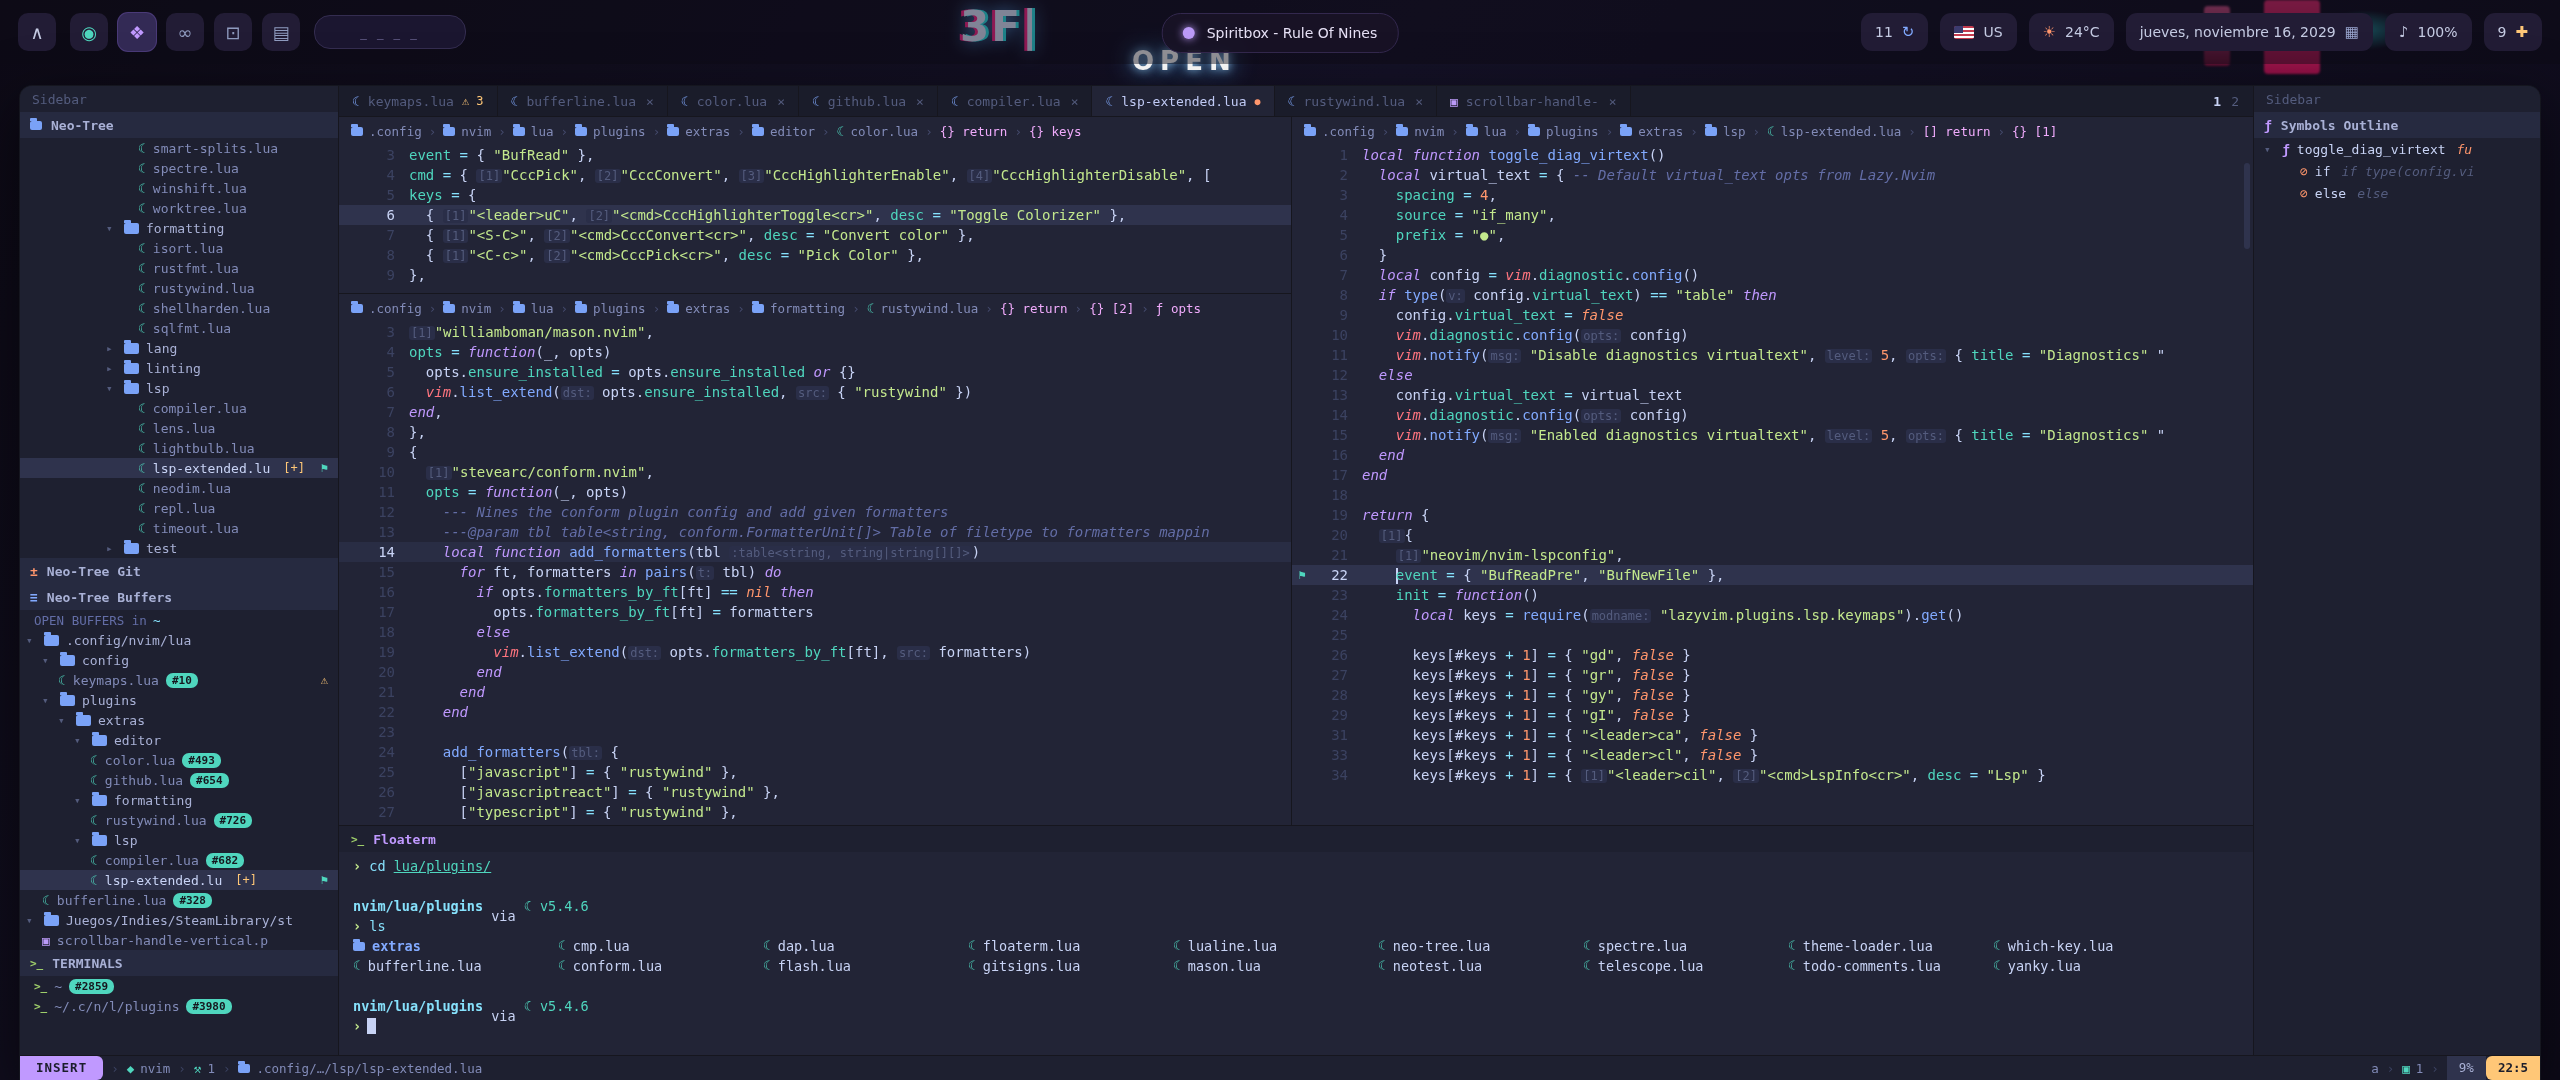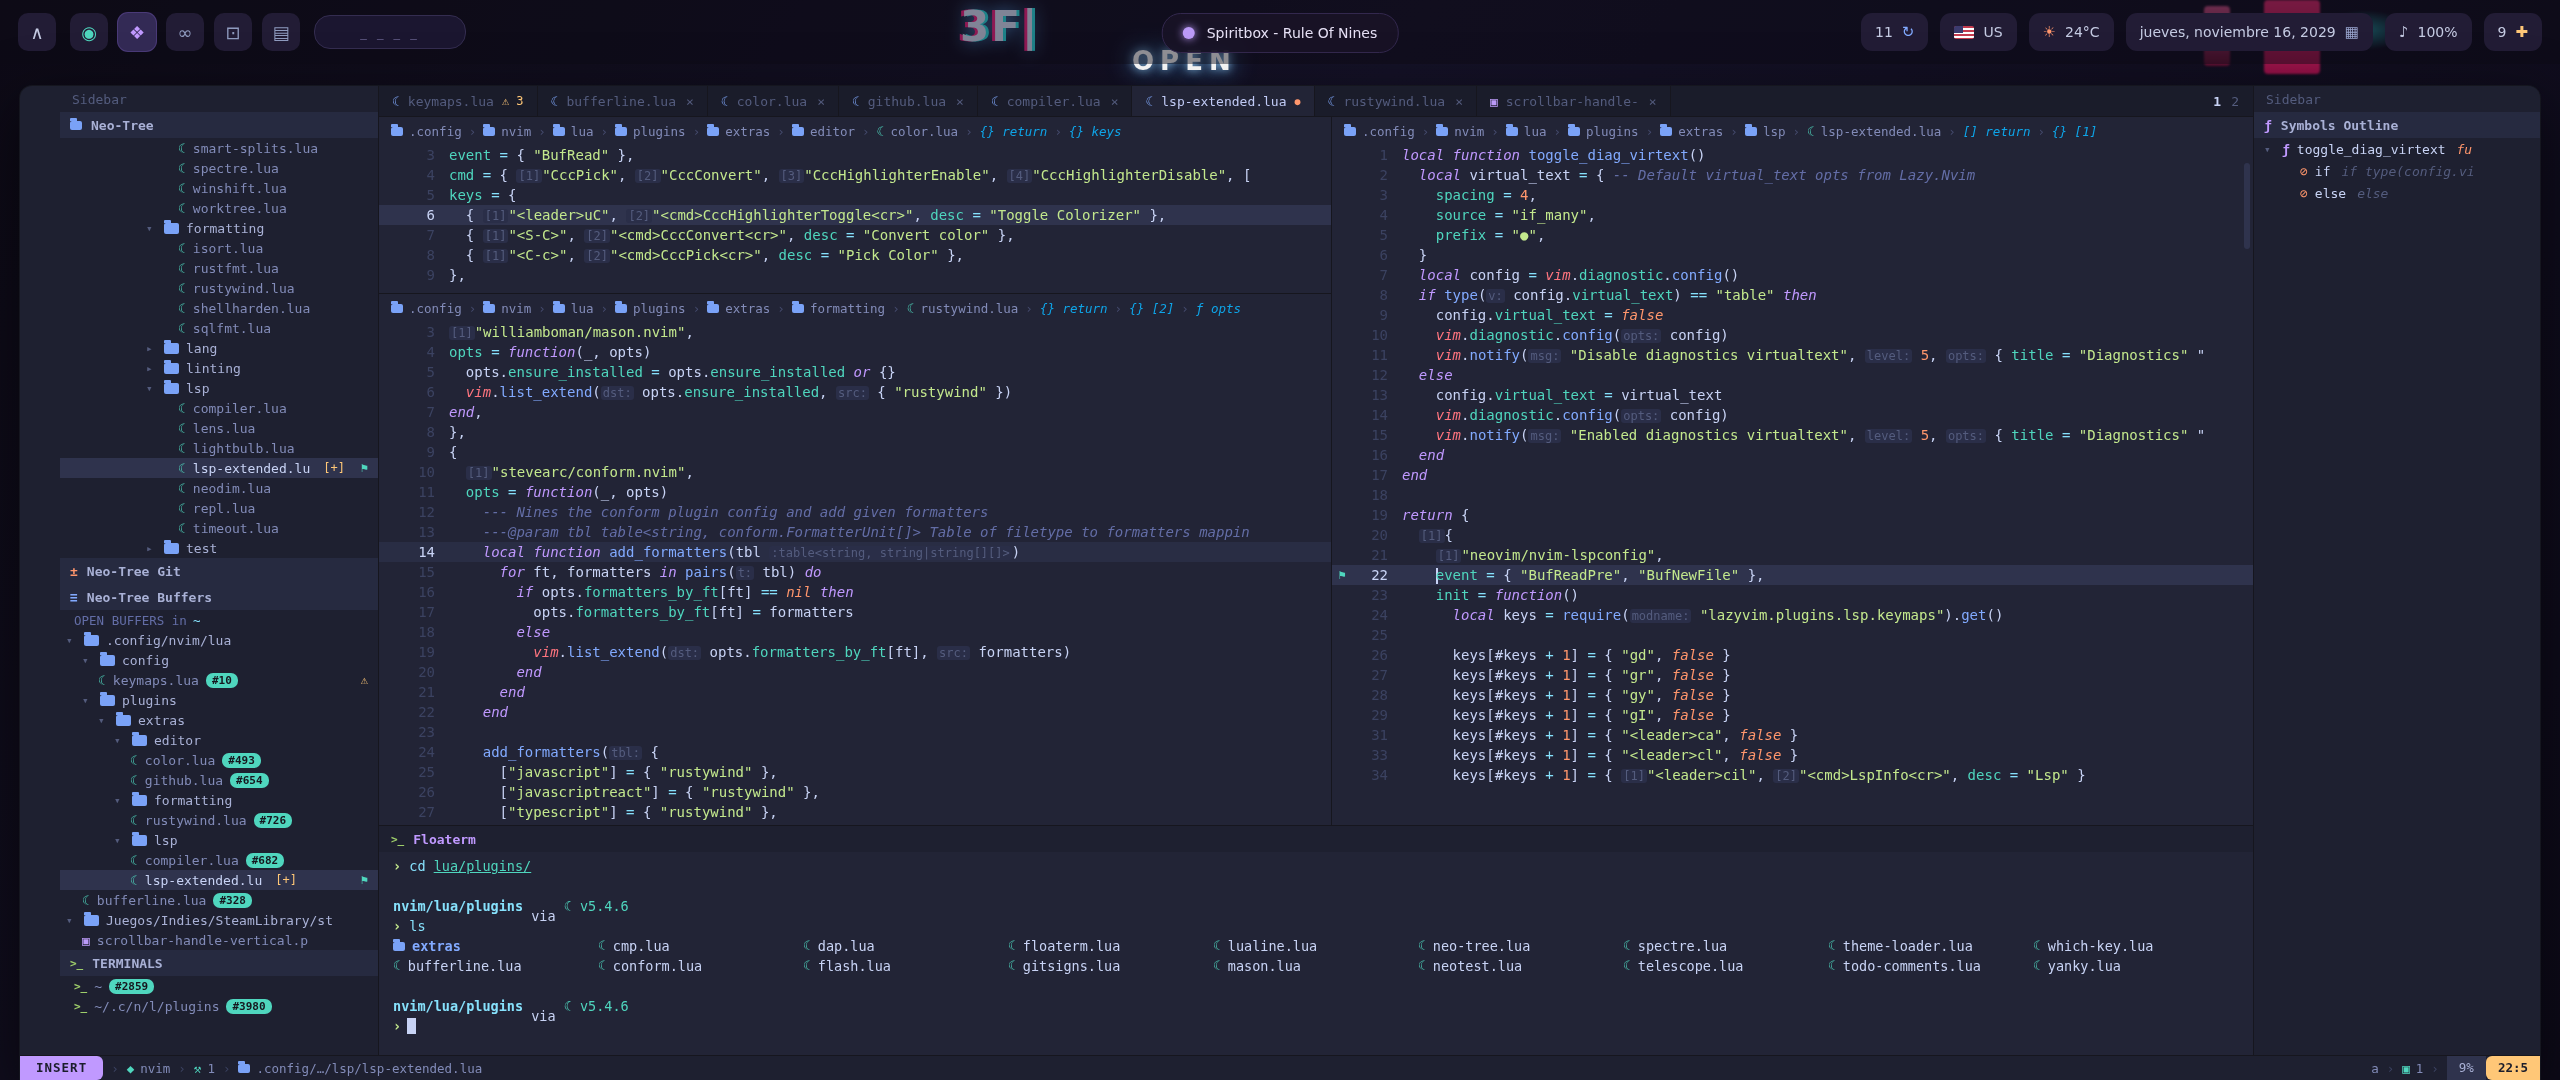--- a/index.html
+++ b/index.html
@@ -31,21 +31,21 @@
   .tb-pill{height:38px;display:flex;align-items:center;gap:9px;padding:0 14px;border-radius:11px;
     background:#221c35;color:#c5cbe3;font-size:14px;white-space:nowrap;}
   .pill-icon{font-size:15px;}
   .flag{width:20px;height:13px;border-radius:2px;overflow:hidden;position:relative;flex: none;
     background:repeating-linear-gradient(#c43b4e 0 2px,#ffffff 2px 4px);}
   .flag::after{content:"";position:absolute;left:0;top:0;width:9px;height:7px;background:#3c3b6e;}
   
   .term{position:absolute;left:20px;top:86px;width:2520px;height:994px;background:#1e2030;
     border-radius:12px 12px 0 0;box-shadow:0 0 0 1px #15161f,0 18px 60px rgba(0,0,0,.55);
     display:flex;flex-direction:column;overflow:hidden;}
-  .term-body{flex:1;display:flex;min-height:0;padding-left:40px;}
+  .term-body{flex:1;display:flex;min-height:0;}
   
   .sidebar{width:318px;flex:none;background:#1e2030;display:flex;flex-direction:column;overflow:hidden;}
   .sidebar.right{width:286px;}
   .sb-title{height:26px;display:flex;align-items:center;padding:0 12px;color:#545c7e;font:13px "DejaVu Sans Mono",monospace;}
   .sb-head{height:26px;display:flex;align-items:center;gap:9px;padding:0 10px;
     font:bold 13px "DejaVu Sans Mono",monospace;color:#a9b1d6;background:#262a40;flex:none;}
   .sb-head .hicon{font-size:13px;}
   .caption{height:20px;display:flex;align-items:center;gap:6px;padding-left:14px;
     font:12.5px "DejaVu Sans Mono",monospace;color:#636da6;}
   .caption .home{color:#86e1fc;}
@@ -82,21 +82,21 @@
   .splits{display:flex;height:708px;flex:none;min-width:0;}
   .leftcol{width:952px;flex:none;display:flex;flex-direction:column;border-right:1px solid #16161e;min-width:0;}
   .pane{display:flex;flex-direction:column;min-width:0;overflow:hidden;position:relative;}
   .paneA{height:176px;flex:none;}
   .paneB{flex:1;border-top:1px solid #16161e;}
   .paneC{flex:1;}
   .winbar{height:28px;flex:none;display:flex;align-items:center;gap:7px;padding:0 12px;
     font:12.5px "DejaVu Sans Mono",monospace;color:#828bb8;white-space:nowrap;overflow:hidden;}
   .bc-item{display:inline-flex;align-items:center;gap:6px;}
   .bc-sep{color:#444a6d;}
-  .bc-sym{color:#0ea5e9;font-style:italic;}
+  .bc-sym{color:#f0abfc;}
   .code{flex:1;overflow:hidden;font:14px/20px "DejaVu Sans Mono",monospace;color:#c8d3f5;}
   .cl{display:flex;height:20px;white-space:pre;}
   .cl.hl{background:#2f334d;}
   .cl.hl2{background:#292d44;}
   .sign{width:20px;flex:none;text-align:center;color:#4fd6be;font-size:12px;}
   .num{width:36px;flex:none;text-align:right;padding-right:14px;color:#3b4261;}
   .num-hl{color:#c8d3f5;}
   .ltx{flex:1;overflow:hidden;}
   .tk-v{color:#c8d3f5}.tk-k{color:#c099ff;font-style:italic}.tk-f{color:#82aaff}
   .tk-s{color:#c3e88d}.tk-n{color:#ff966c}.tk-b{color:#ff966c;font-style:italic}

